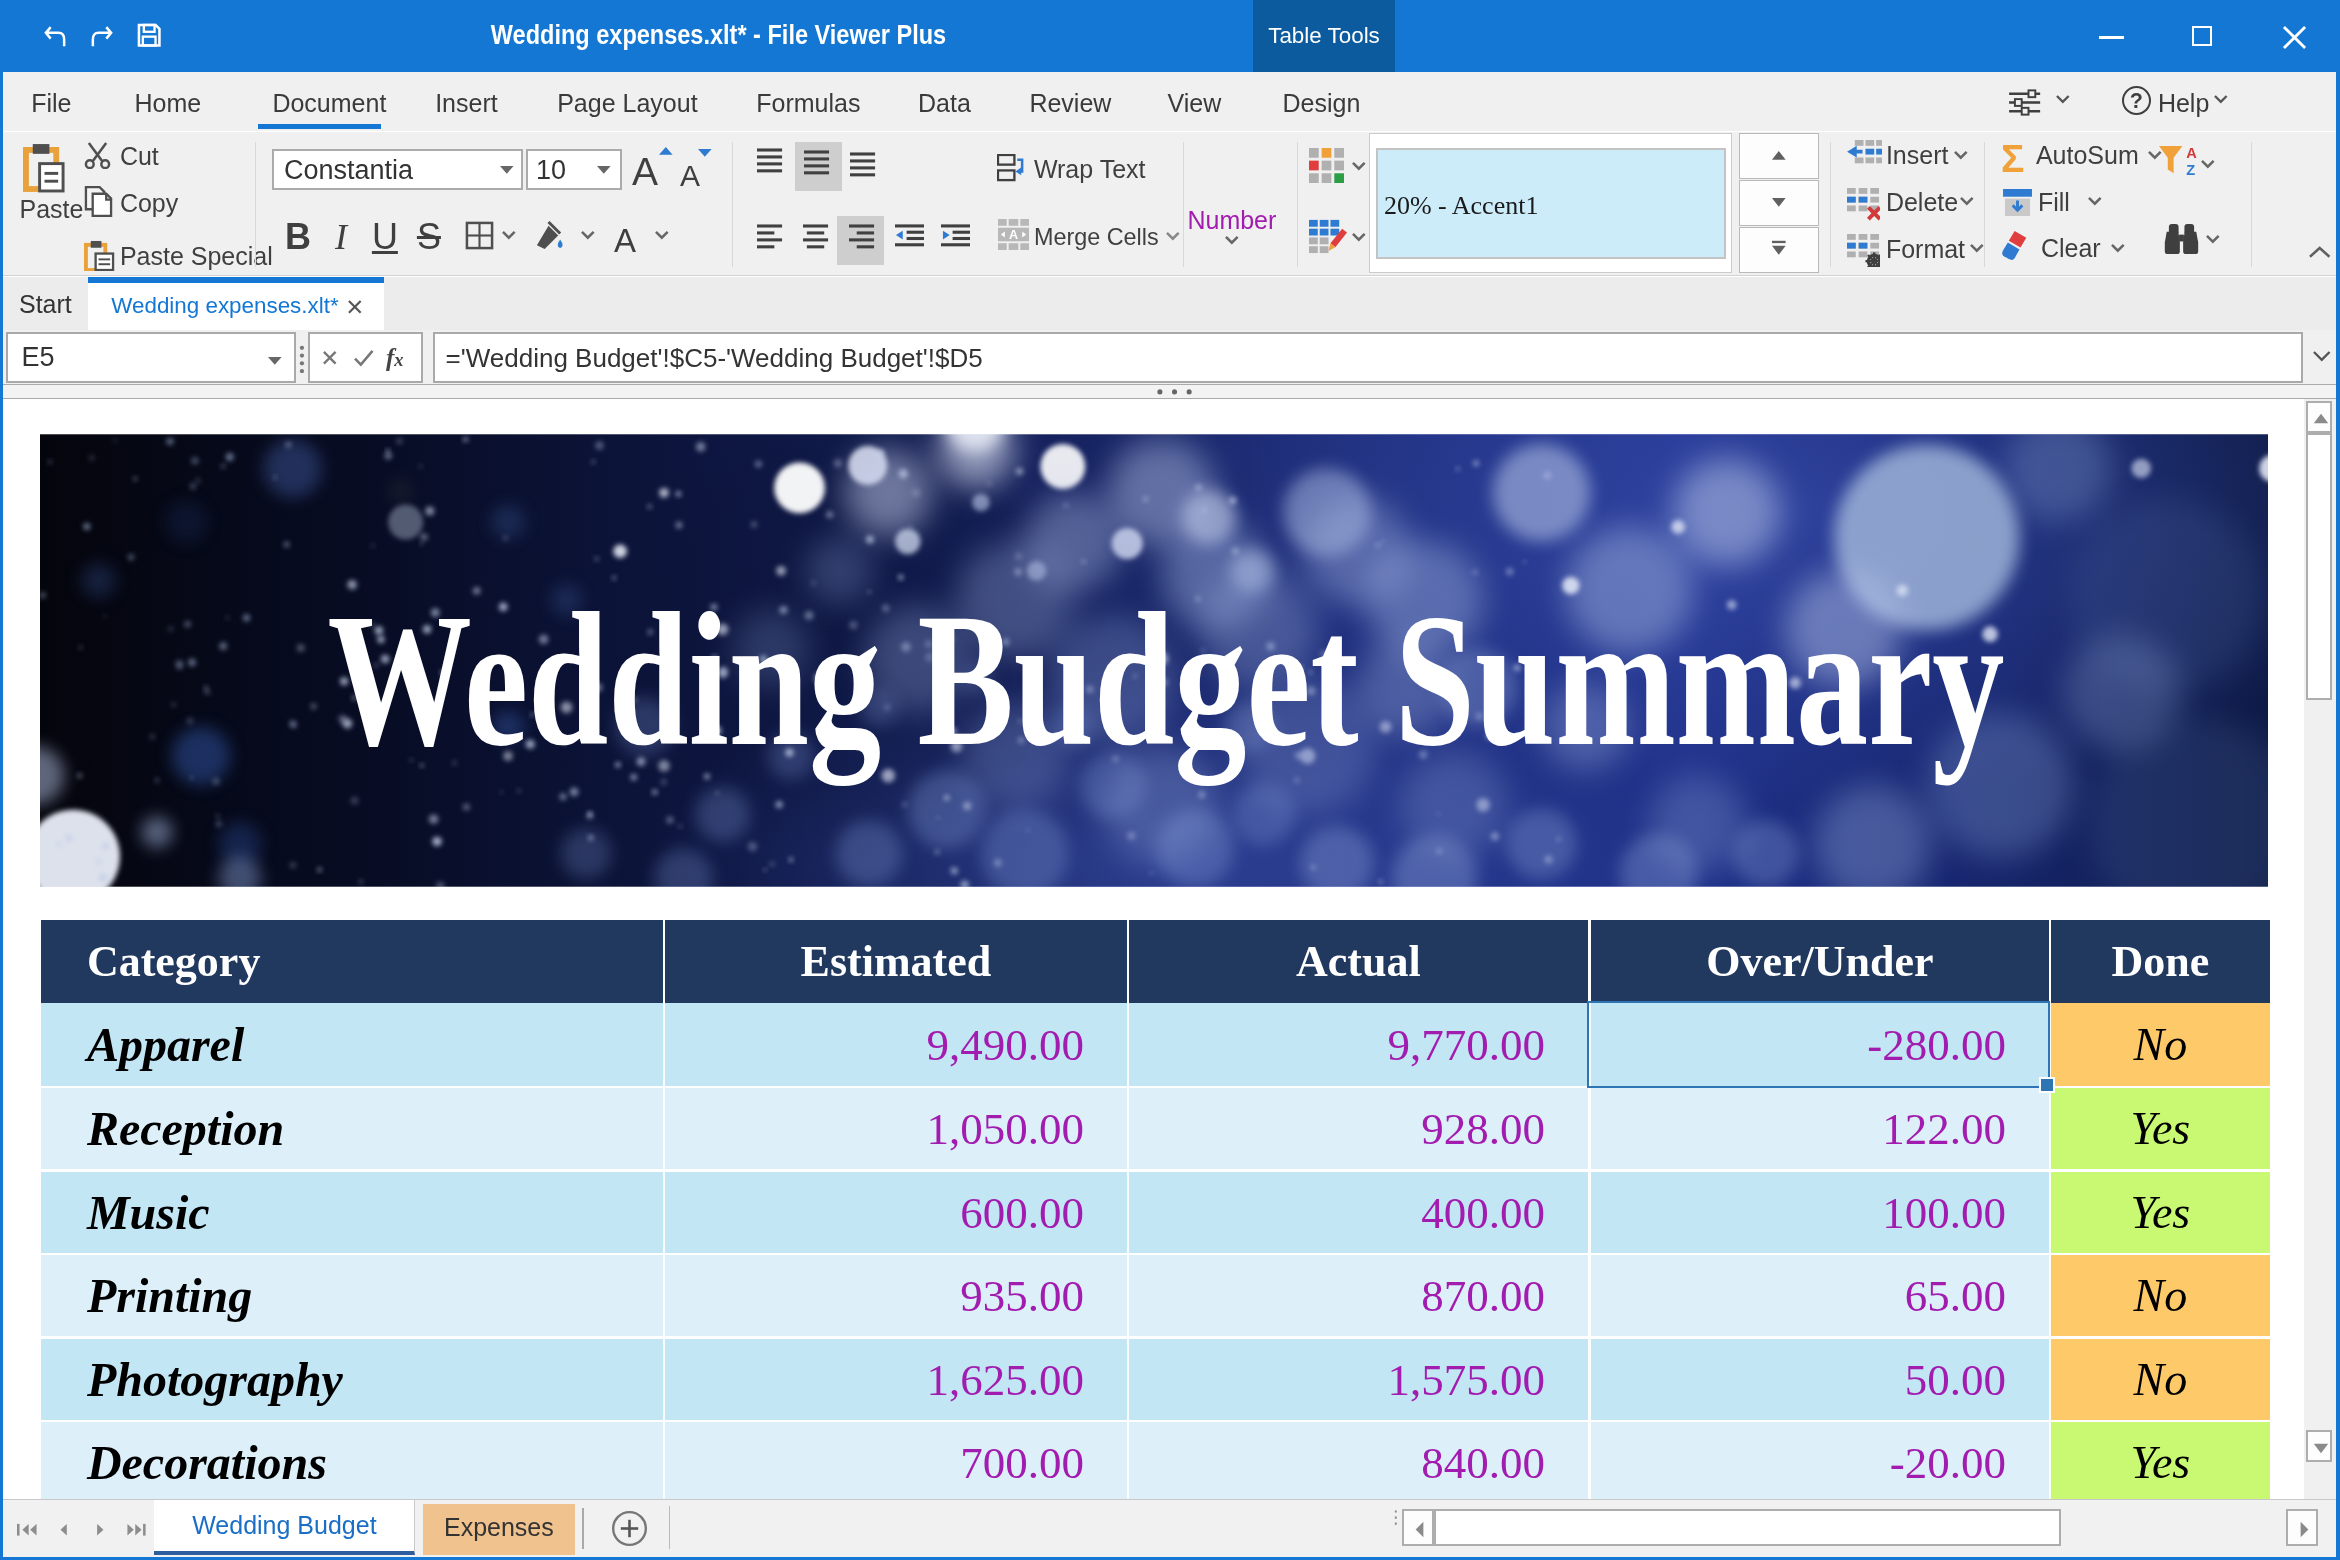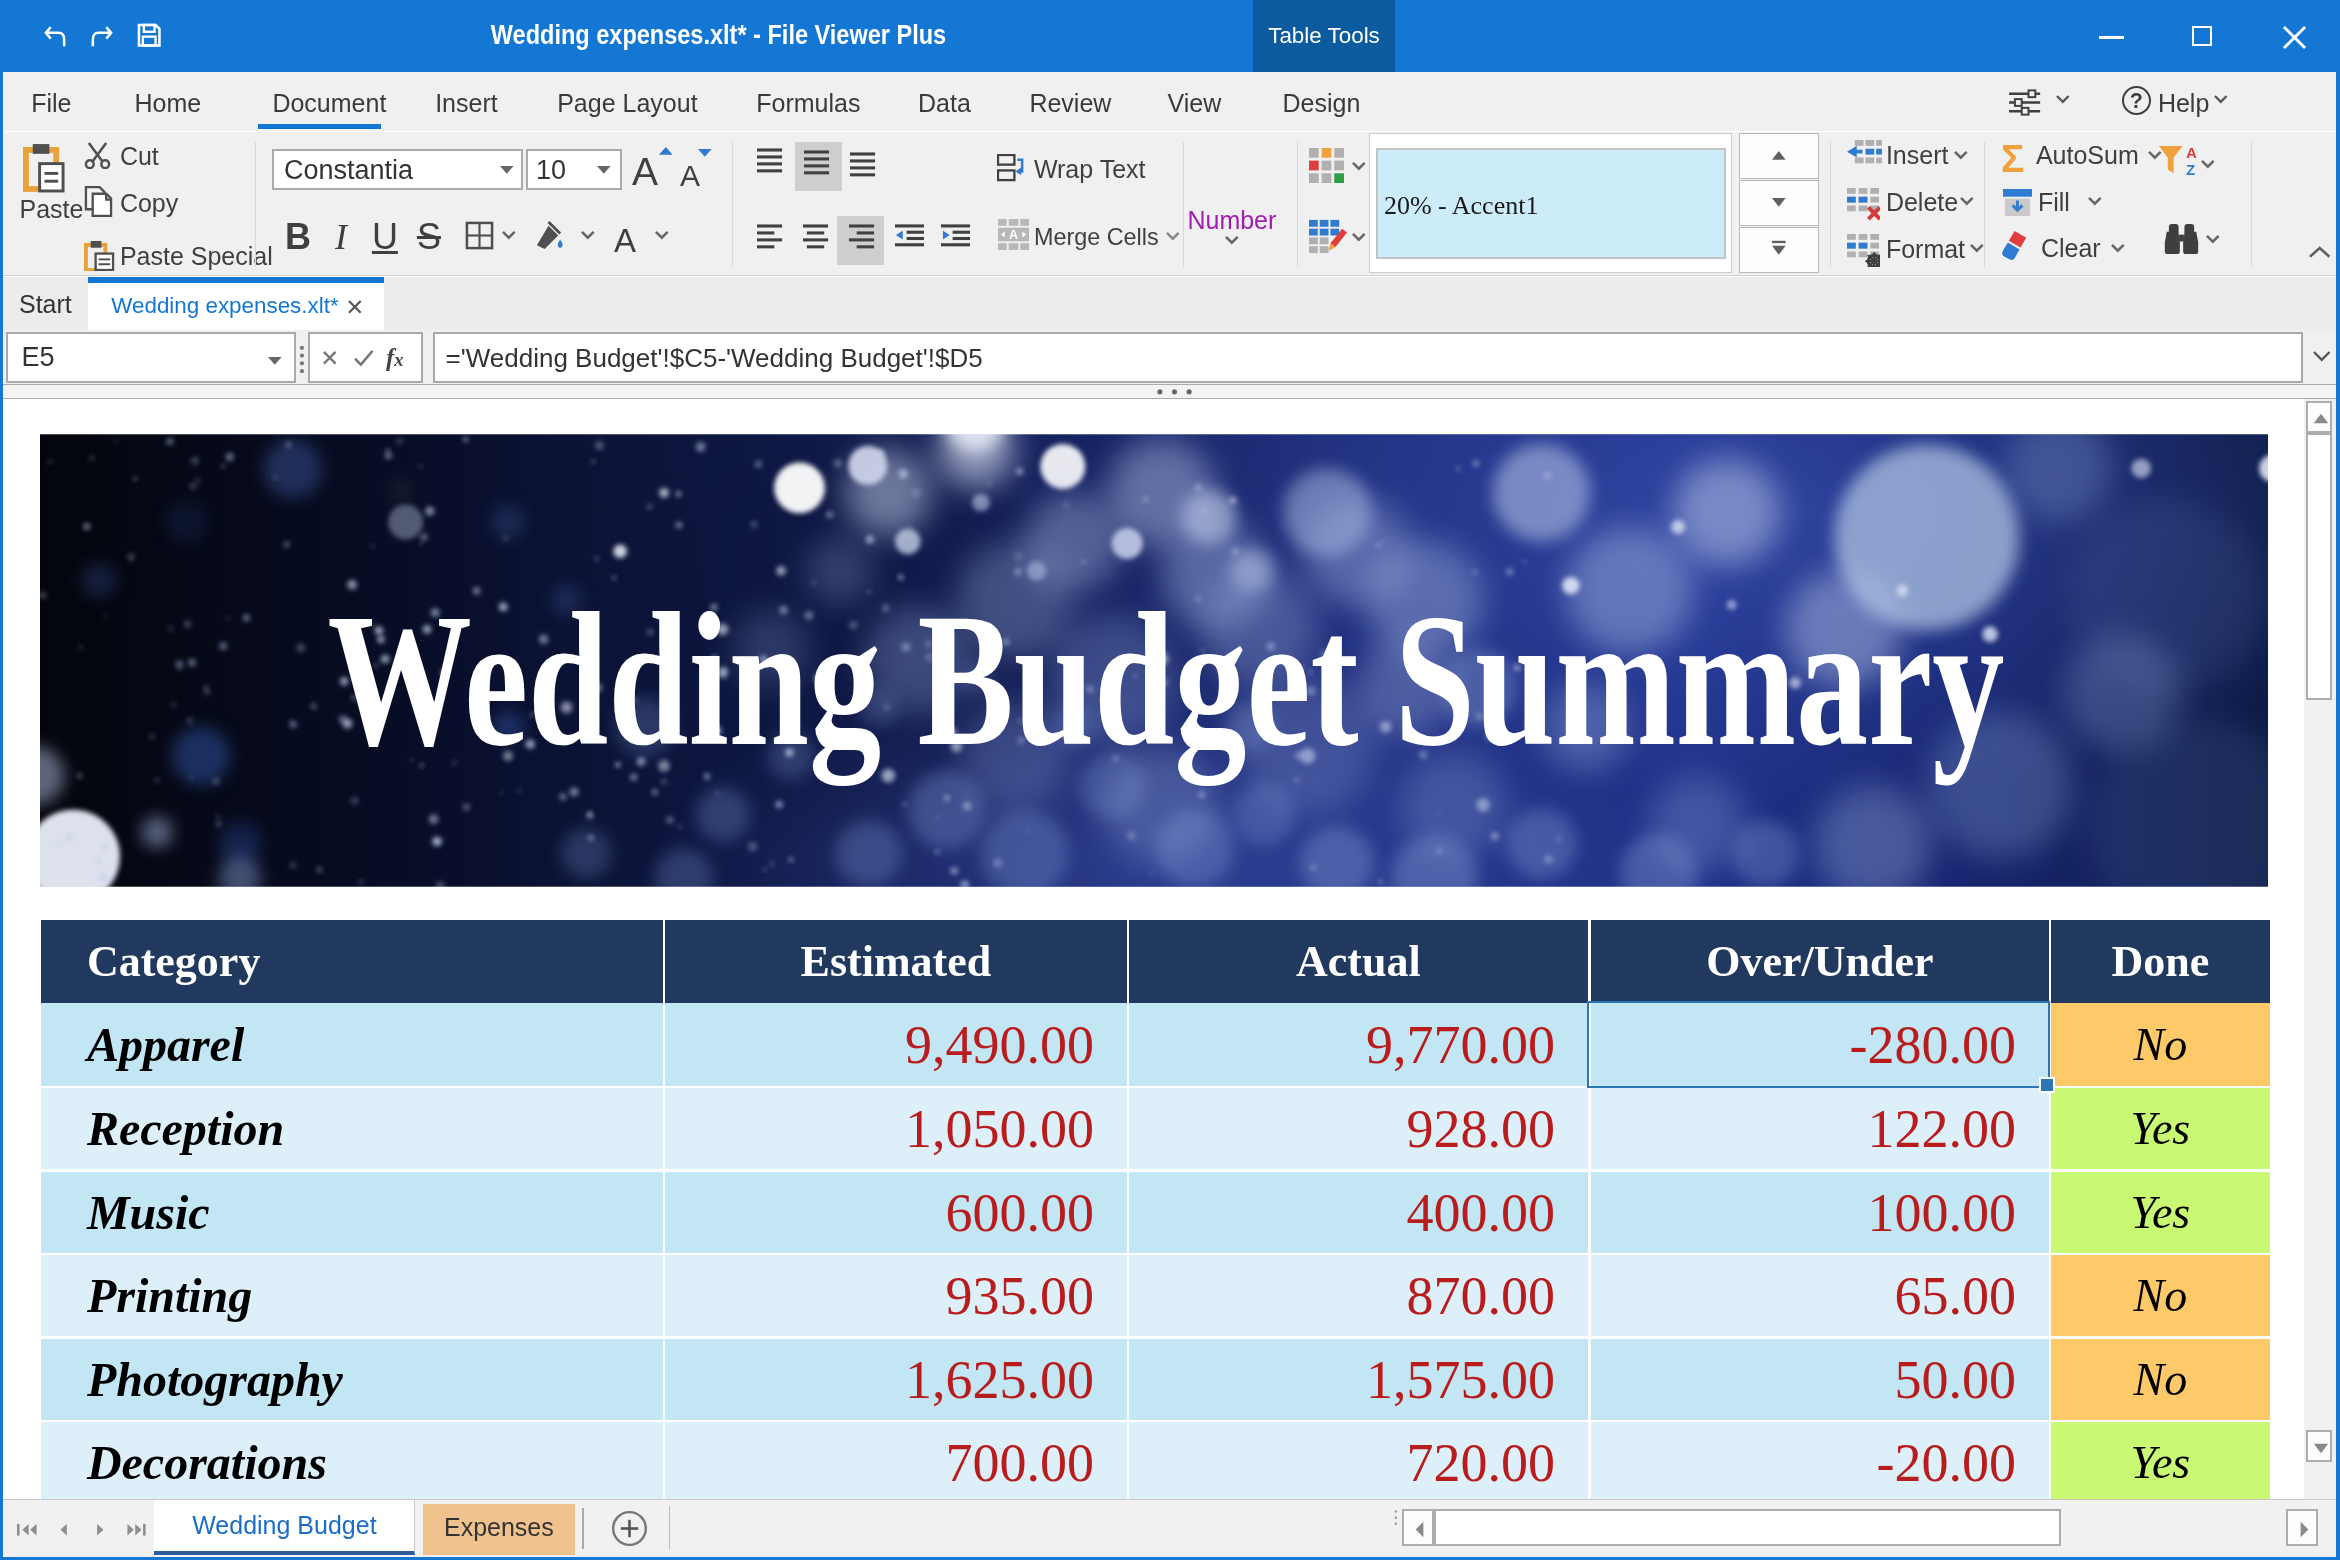--- a/index.html
+++ b/index.html
@@ -43,21 +43,21 @@
 
 #table { position:absolute; left:38px; top:521px; width:2232px; height:579px; }
 .trow { position:absolute; left:0; width:2232px; }
 .tc { position:absolute; top:0; height:100%; bottom:0; font-family:"Liberation Serif", serif; display:flex; align-items:center; justify-content:center; }
 .navy { background:#21395e; }
 .hcell { color:#fff; font-weight:bold; font-size:44px; }
 .hcell:first-child { justify-content:flex-start; }
 .hcell.csep { border-left:2.9px solid #fff; } .trow:not(:first-child) .csep { border-left:2px solid rgba(255,255,255,0.9); }
 .rsep .tc { border-top:2px solid #fff;font-family:Liberation Serif, serif; }
 .cat { font-weight:bold; font-style:italic; font-size:48px; color:#000; justify-content:flex-start; padding-left:46px; }
-.num { font-size:54px; color:#b91c1c; justify-content:flex-end; padding-right:33px; }
+.num { font-size:45px; color:#a21caf; justify-content:flex-end; padding-right:43px; }
 .done { font-style:italic; font-size:46px; color:#000; }
 #selbox { position:absolute; left:1584px; top:602px; width:463px; height:87px; border:2.9px solid #2e75b6; }
 #selbox:after { content:""; position:absolute; right:-6.8px; bottom:-6.8px; width:11.7px; height:11.7px; background:#2e75b6; border:2px solid #fff; }
 
 
 #bottombar { position:absolute; top:1499px; left:2.9px; width:2335px; height:59px; background:#f1f1f1; border-top:1px solid #c8c8c8; }
 
 
 #bleft { position:absolute; left:0; top:72px; width:2.9px; height:1488px; background:#1377d3; }
 #bright { position:absolute; left:2336px; top:72px; width:4.9px; height:1488px; background:#1377d3; }
@@ -898,21 +898,21 @@
     <div class="trow rsep" style="top:417px;height:83px;">
       <div class="tc cat" style="left:0;width:622px;background:#c3e6f5;">Photography</div>
       <div class="tc num csep" style="left:622px;width:464px;background:#c3e6f5;">1,625.00</div>
       <div class="tc num csep" style="left:1086px;width:461px;background:#c3e6f5;">1,575.00</div>
       <div class="tc num csep" style="left:1548px;width:460px;background:#c3e6f5;">50.00</div>
       <div class="tc done csep" style="left:2008px;width:221px;background:#fec968;">No</div>
     </div>
     <div class="trow rsep" style="top:500px;height:83px;">
       <div class="tc cat" style="left:0;width:622px;background:#ddf0fa;">Decorations</div>
       <div class="tc num csep" style="left:622px;width:464px;background:#ddf0fa;">700.00</div>
-      <div class="tc num csep" style="left:1086px;width:461px;background:#ddf0fa;">720.00</div>
+      <div class="tc num csep" style="left:1086px;width:461px;background:#ddf0fa;">840.00</div>
       <div class="tc num csep" style="left:1548px;width:460px;background:#ddf0fa;">-20.00</div>
       <div class="tc done csep" style="left:2008px;width:221px;background:#c9f973;">Yes</div>
     </div>
   </div>
   <div id="selbox"></div>
 </div>
 
 <div id="vscroll">
   <div class="sbtn" style="left:2px;top:2px;width:26px;height:32px;"><svg width="26" height="32" viewBox="0 0 27 33">
           <path d="M13.5 11 L21 21 L6 21 z" fill="#8a8a8a"></path>

